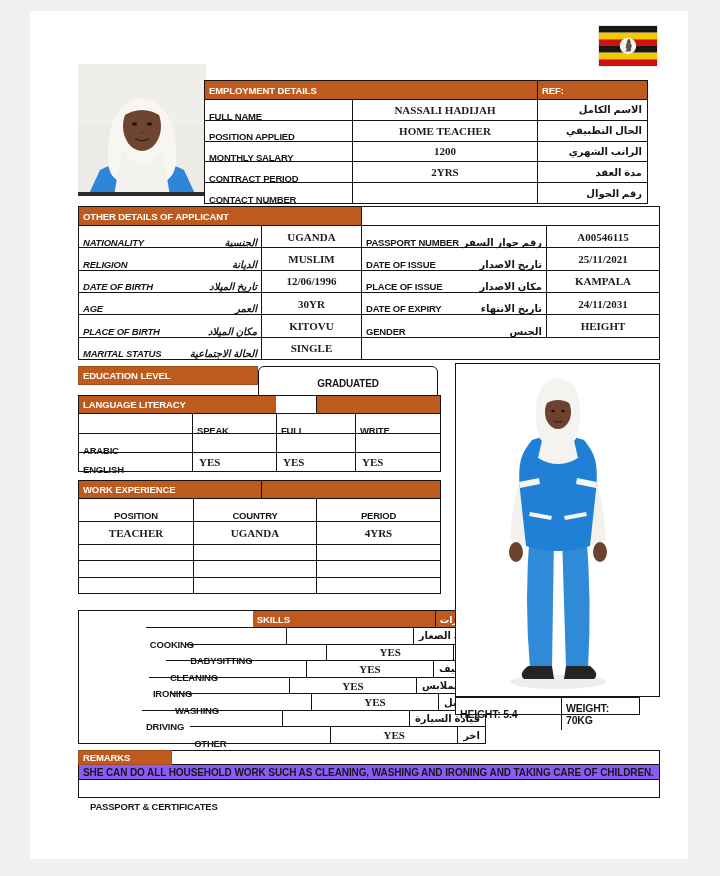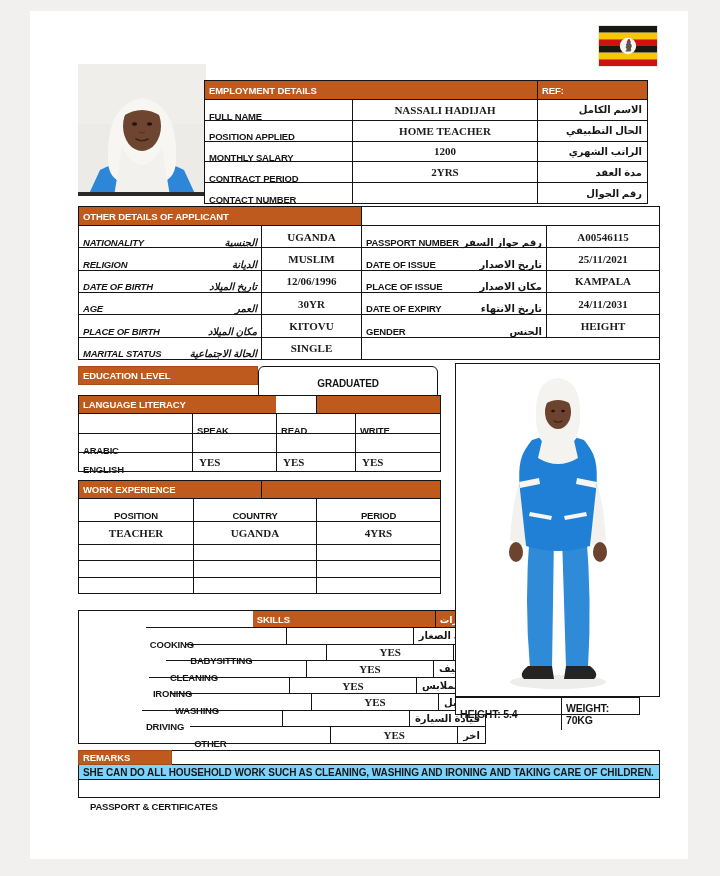--- a/index.html
+++ b/index.html
@@ -68,21 +68,21 @@
   .hw { left:455px; top:697px; width:185px; height:18px; }
   .hw .h1{width:105px;flex:none;} .hw .h2{flex:1;}
   .hw .lbl { font-size:10.5px; }
 
   
   .rem { left:78px; top:750px; width:582px; height:48px; border:none; background:transparent; }
   .rem .row { border:none; }
   .rem .rh { height:15px; }
   .rem .rh .hc { width:94px; border:1.5px solid #a44d18; }
   .rem .rh .rest { flex:1; border:1.5px solid #141414; border-left:none; background:#fff; }
-  .rem .rt { height:15px; border:1.5px solid #141414; border-top:none; background:#7dd3fc; align-items:center; }
+  .rem .rt { height:15px; border:1.5px solid #141414; border-top:none; background:#8b5cf6; align-items:center; }
   .rem .re { height:18px; border:1.5px solid #141414; border-top:none; background:#fff; }
   .rem .rt .lbl { font-size:10px; letter-spacing:-0.1px; white-space:nowrap; }
 
   .passport { left:90px; top:801px; font-weight:bold; font-size:9.5px; color:#161616; letter-spacing:-0.2px; }
 
   .flag { left:599px; top:26px; width:58px; height:40px; box-shadow:0 0 0 1px #e8e6e2; }
   .portrait { left:78px; top:64px; width:128px; height:132px; }
 </style>
 </head>
 <body>
@@ -245,21 +245,21 @@
   <div class="tbl lang">
     <div class="row hdr">
       <div class="c hc" style="width:197px;flex:none;">
           <span>LANGUAGE LITERACY</span>
         </div>
       <div class="c hc" style="flex:1;"></div>
     </div>
     <div class="row ch">
       <div class="c g1"></div>
       <div class="c g2 lbl">SPEAK</div>
-      <div class="c g3 lbl">READ</div>
+      <div class="c g3 lbl">FULL</div>
       <div class="c g4 lbl">WRITE</div>
     </div>
     <div class="row body">
       <div class="c g1 lbl">ARABIC</div>
       <div class="c g2 val"></div>
       <div class="c g3 val"></div>
       <div class="c g4 val"></div>
     </div>
     <div class="row body">
       <div class="c g1 lbl">ENGLISH</div>

